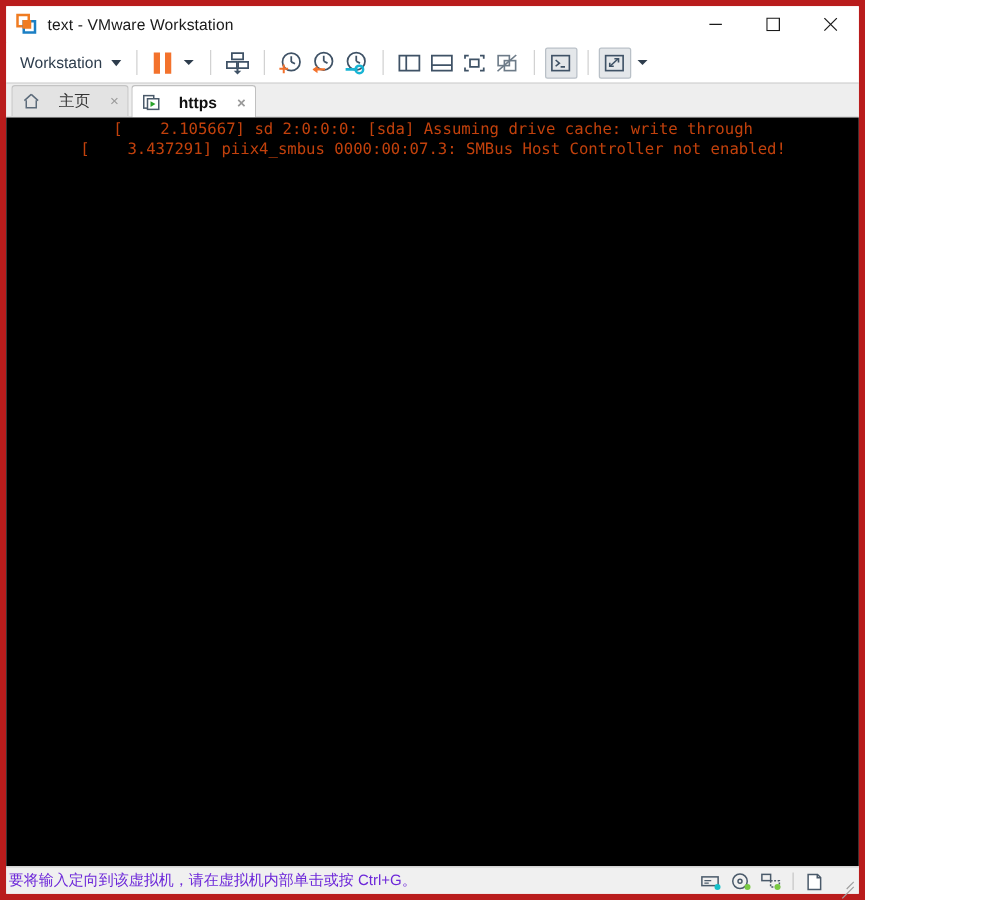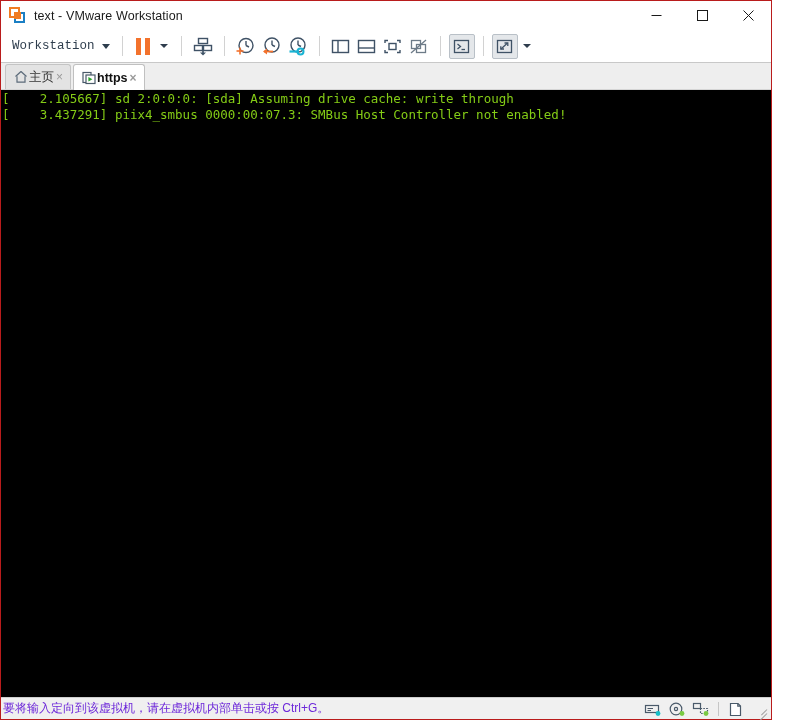--- a/index.html
+++ b/index.html
@@ -10,27 +10,28 @@
   body {
     width: 801px;
     height: 720px;
     overflow: hidden;
     font-family: "Liberation Sans", sans-serif;
     -webkit-font-smoothing: antialiased;
   }
 
   .window {
     position: relative;
-    width: 772px;
+    width: 692px;
     height: 720px;
     background: #ffffff;
-    border: 1px solid #b91c1c;
+    border: 5px solid #b91c1c;
     box-sizing: border-box;
     display: flex;
     flex-direction: column;
+    text-align: center;
   }
 
   
   .titlebar {
     height: 29px;
     min-height: 29px;
     background: #ffffff;
     display: flex;
     align-items: center;
     position: relative;
@@ -102,21 +103,20 @@
     box-sizing: border-box;
   }
   .tb-menu {
     display: flex;
     align-items: center;
     gap: 7px;
     font-size: 12.5px;
     color: #2e3d4d;
     padding: 3px 4px 3px 2px;
     cursor: default;
-    font-family: Liberation Mono, monospace;
   }
   .caret {
     width: 0; height: 0;
     border-left: 4.5px solid transparent;
     border-right: 4.5px solid transparent;
     border-top: 5px solid #2e3d4d;
   }
   .tb-sep {
     width: 1px;
     height: 20px;
@@ -166,21 +166,21 @@
     display: flex;
     align-items: flex-end;
     padding-left: 4px;
     box-sizing: border-box;
     border-bottom: 1px solid #d5d5d5;
   }
   .tab {
     height: 25px;
     display: flex;
     align-items: center;
-    gap: 1px;
+    gap: 15px;
     padding: 0 6px 0 8px;
     background: #e3e3e3;
     border: 1px solid #c4c4c4;
     border-bottom: none;
     border-top-left-radius: 3px;
     border-top-right-radius: 3px;
     box-sizing: border-box;
     margin-right: 2px;
     font-size: 12.5px;
     color: #333333;
@@ -212,21 +212,21 @@
     position: relative;
     overflow: hidden;
     font-family: "DejaVu Sans Mono", "Liberation Mono", monospace;
   }
   .console-lines {
     padding: 1px 0 0 1px;
   }
   .cline {
     font-size: 12.5px;
     line-height: 16px;
-    color: #84cc16;
+    color: #c2410c;
     white-space: pre;
     letter-spacing: 0px;
   }
   .watermark {
     position: absolute;
     right: 8px;
     bottom: 1px;
     font-family: "Liberation Sans", sans-serif;
     font-size: 15px;
     color: #4a4a4a;

